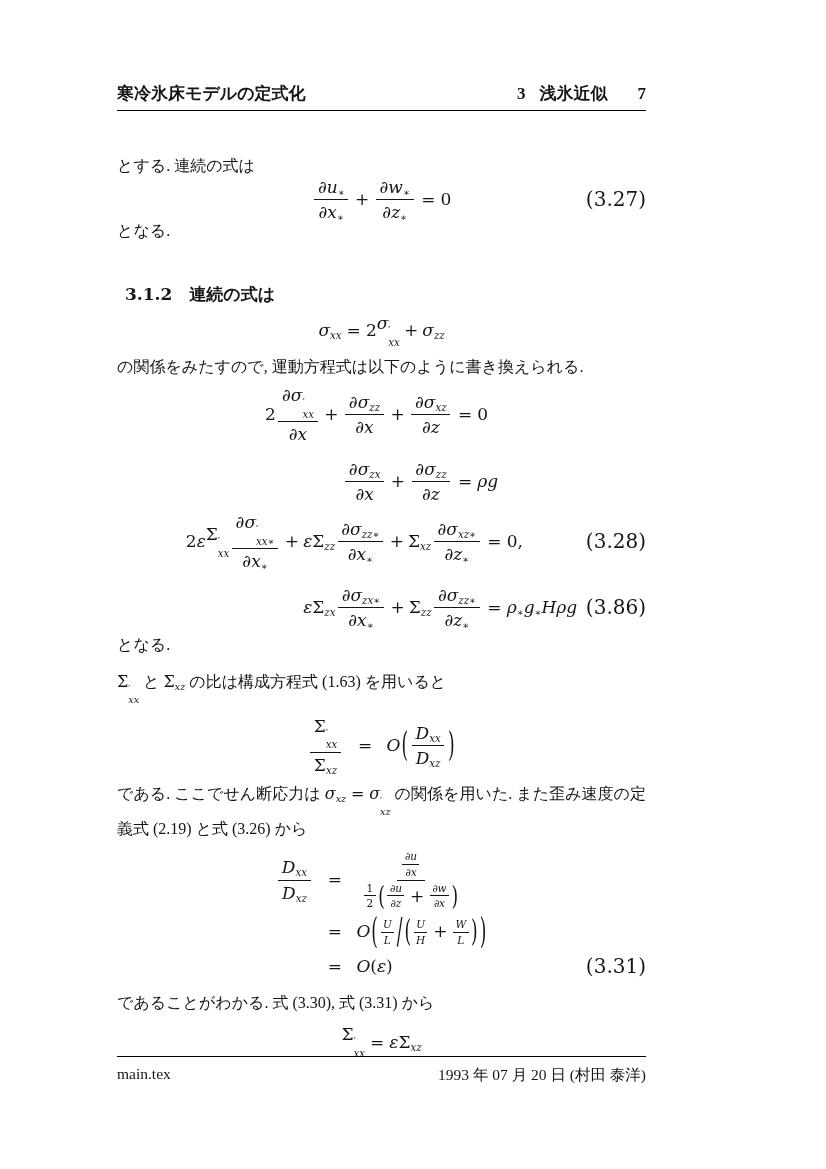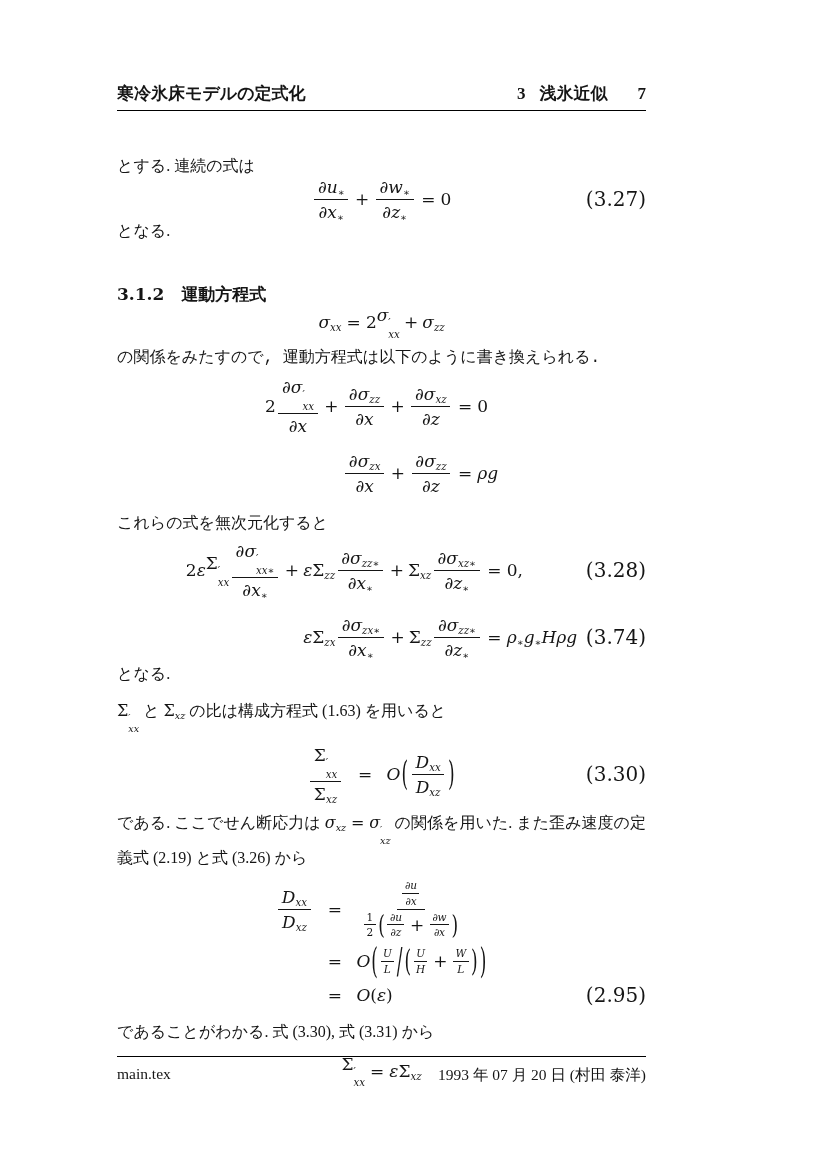--- a/index.html
+++ b/index.html
@@ -17,21 +17,21 @@
   .runhead .rightgrp{display:flex;align-items:flex-end;}
   .runhead .secno{margin-right:14px;}
   .runhead .pageno{margin-left:30px;}
   .runfoot{
     position:absolute;left:117px;right:129px;top:1056px;
     border-top:1px solid #000;padding-top:8px;
     display:flex;justify-content:space-between;font-size:15.5px;
   }
   
   .para{margin:0;font-size:16px;line-height:1.45;text-align:justify;}
-  .sechead{margin:0;font-weight:bold;font-size:17px;line-height:1.25;display:flex;}
+  .sechead{margin:8px;font-weight:bold;font-size:17px;line-height:1.25;display:flex;}
   .sechead .num{margin-right:17px;font-family:"DejaVu Serif","Liberation Serif",serif;}
   
   .eq{
     display:grid;grid-template-columns:1fr auto auto 1fr;align-items:center;
     font-family:"DejaVu Serif","Liberation Serif",serif;font-style:italic;
     font-size:17px;line-height:1.25;
   }
   .eq .sp{min-width:0;}
   .eq .lhs{display:flex;align-items:center;justify-content:flex-end;white-space:nowrap;}
   .eq .rhs{display:flex;align-items:center;justify-content:flex-start;white-space:nowrap;}
@@ -96,21 +96,21 @@
         <span class="tok rel"><span class="base">=</span></span>
         <span class="tok rm"><span class="base">0</span></span>
       </div>
       <div class="tagc">(3.27)</div>
     </div>
 
   <p class="para" style="margin-top:-4px;">となる.</p>
 
   <h3 class="sechead" style="margin-top:42px;">
     <span class="num">3.1.2</span>
-    <span>運動方程式</span>
+    <span>連続の式は</span>
   </h3>
 
 
   <div class="eq" style="margin-top:0px;">
       <div class="sp"></div>
       <div class="lhs">
         <span class="tok"><span class="base">σ</span><sub>xx</sub></span>
       </div>
       <div class="rhs">
         <span class="tok rel"><span class="base">=</span></span>
@@ -118,21 +118,21 @@
         <span class="tok"><span class="base">σ</span><span class="ss">
             <span>′</span>
             <span>xx</span>
           </span></span>
         <span class="tok op"><span class="base">+</span></span>
         <span class="tok"><span class="base">σ</span><sub>zz</sub></span>
       </div>
       <div class="tagc"></div>
     </div>
 
-  <p class="para" style="margin-top:6px;font-family:Liberation Mono, monospace;">の関係をみたすので, 運動方程式は以下のように書き換えられる.</p>
+  <p class="para" style="margin-top:6px;">の関係をみたすので, 運動方程式は以下のように書き換えられる.</p>
 
   <div class="eq" style="margin-top:6px;row-gap:12px;">
       <div class="sp"></div>
       <div class="lhs">
         <span class="tok rm"><span class="base">2</span></span>
         <span class="frac">
           <span class="num">
             <span class="tok"><span class="base">∂σ</span><span class="ss">
                 <span>′</span>
                 <span>xx</span>
@@ -186,21 +186,20 @@
           </span>
         </span>
       </div>
       <div class="rhs">
         <span class="tok rel"><span class="base">=</span></span>
         <span class="tok"><span class="base">ρg</span></span>
       </div>
       <div class="tagc"></div>
     </div>
 
-  <p class="para" style="margin-top:14px;">これらの式を無次元化すると</p>
 
   <div class="eq" style="margin-top:6px;row-gap:12px;">
       <div class="sp"></div>
       <div class="lhs">
         <span class="tok rm"><span class="base">2</span></span>
         <span class="tok"><span class="base">ε</span></span>
         <span class="tok rm"><span class="base">Σ</span><span class="ss">
             <span>′</span>
             <span>xx</span>
           </span></span>
@@ -264,21 +263,21 @@
             <span class="tok"><span class="base">∂z</span><sub>∗</sub></span>
           </span>
         </span>
       </div>
       <div class="rhs">
         <span class="tok rel"><span class="base">=</span></span>
         <span class="tok"><span class="base">ρ</span><sub>∗</sub></span>
         <span class="tok"><span class="base">g</span><sub>∗</sub></span>
         <span class="tok"><span class="base">Hρg</span></span>
       </div>
-      <div class="tagc">(3.74)</div>
+      <div class="tagc">(3.86)</div>
     </div>
 
   <p class="para" style="margin-top:1px;">となる.</p>
 
   <p class="para" style="margin-top:14px;"><span class="imath"><span class="tok rm"><span class="base">Σ</span><span class="ss">
             <span>′</span>
             <span>xx</span>
           </span></span></span><span class="jtext"> と </span><span class="imath"><span class="tok rm"><span class="base">Σ</span><sub>xz</sub></span></span><span class="jtext"> の比は構成方程式 (1.63) を用いると</span></p>
 
   <div class="eq" style="margin-top:10px;">
@@ -303,21 +302,20 @@
         <span class="frac">
           <span class="num">
             <span class="tok"><span class="base">D</span><sub>xx</sub></span>
           </span>
           <span class="den">
             <span class="tok"><span class="base">D</span><sub>xz</sub></span>
           </span>
         </span>
         <span class="tok rm st" style="transform: scaleY(2);"><span class="base">)</span></span>
       </div>
-      <div class="tagc">(3.30)</div>
     </div>
 
   <p class="para" style="margin-top:6px;"><span class="jtext">である. ここでせん断応力は </span><span class="imath"><span class="tok"><span class="base">σ</span><sub>xz</sub></span><span class="tok rel"><span class="base">=</span></span><span class="tok"><span class="base">σ</span><span class="ss">
             <span>′</span>
             <span>xz</span>
           </span></span></span><span class="jtext"> の関係を用いた. また歪み速度の定義式 (2.19) と式 (3.26) から</span></p>
 
   <div class="eq" style="margin-top:10px;row-gap:8px;">
       <div class="sp"></div>
       <div class="lhs">
@@ -414,21 +412,21 @@
       <div class="tagc"></div>
       <div class="sp"></div>
       <div class="lhs"></div>
       <div class="rhs">
         <span class="tok rel wide"><span class="base">=</span></span>
         <span class="tok"><span class="base">O</span></span>
         <span class="tok rm"><span class="base">(</span></span>
         <span class="tok"><span class="base">ε</span></span>
         <span class="tok rm"><span class="base">)</span></span>
       </div>
-      <div class="tagc">(2.95)</div>
+      <div class="tagc">(3.31)</div>
     </div>
 
   <p class="para" style="margin-top:12px;">であることがわかる. 式 (3.30), 式 (3.31) から</p>
 
   <div class="eq" style="margin-top:10px;">
       <div class="sp"></div>
       <div class="lhs">
         <span class="tok rm"><span class="base">Σ</span><span class="ss">
             <span>′</span>
             <span>xx</span>

